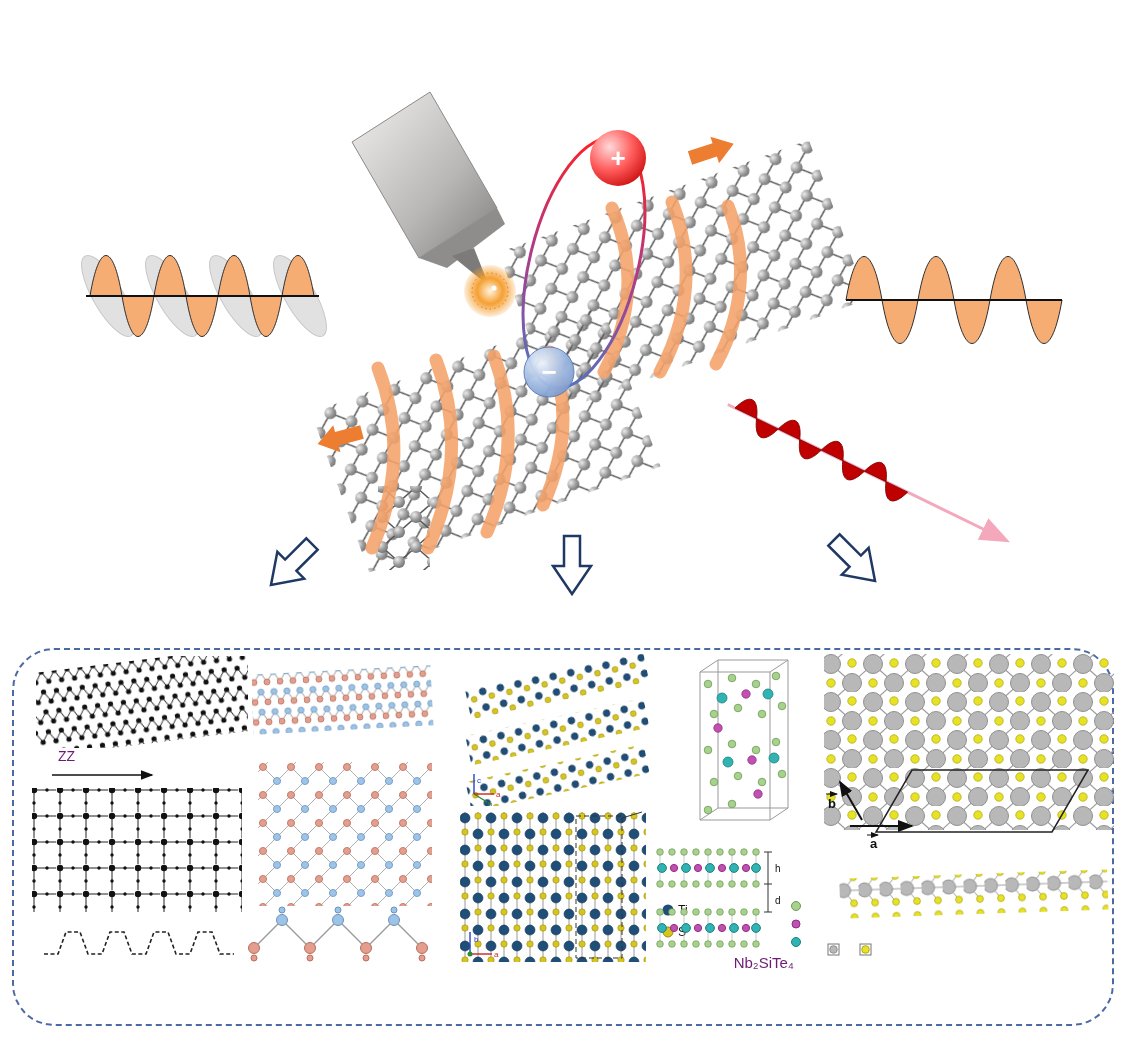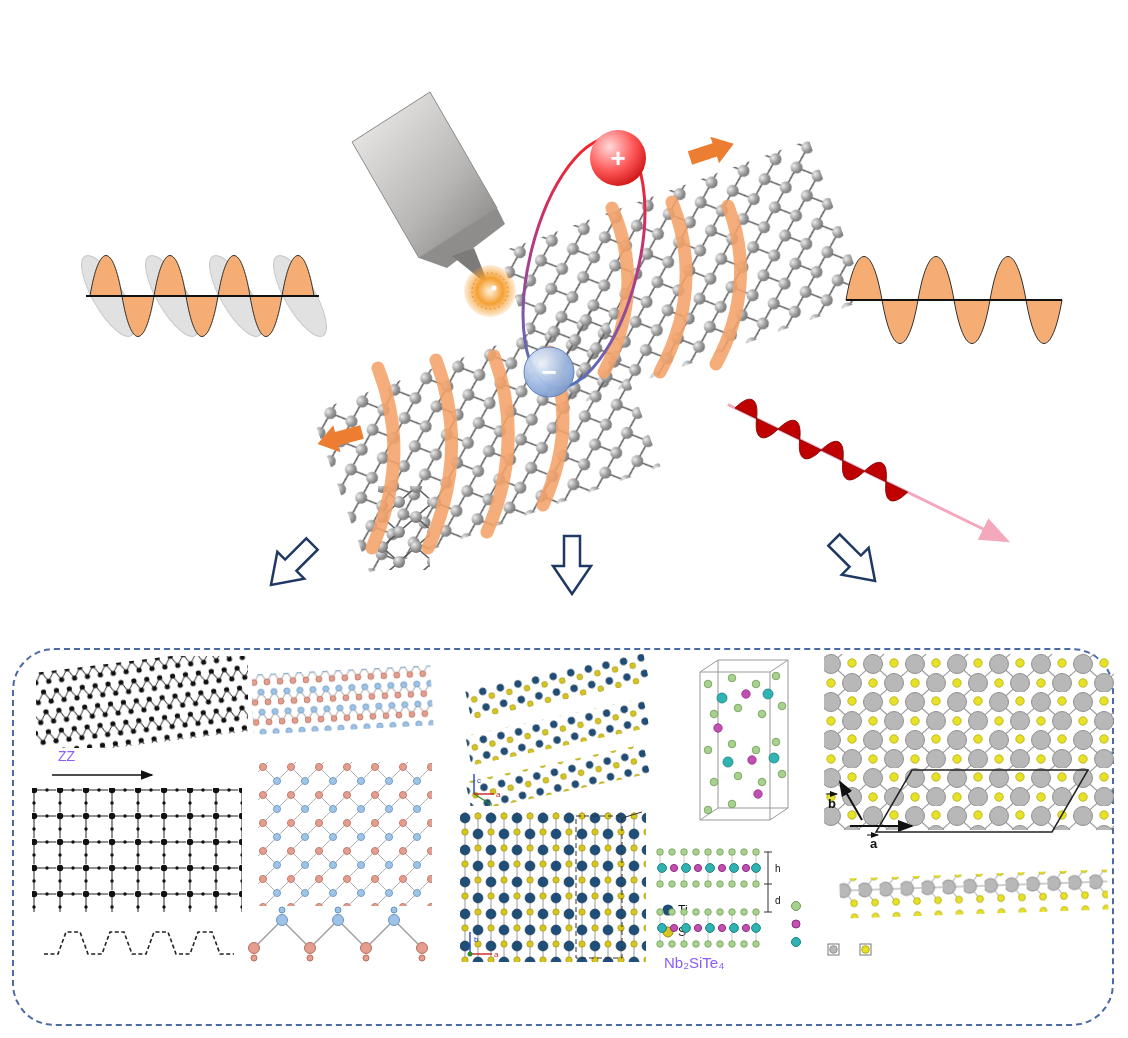--- a/index.html
+++ b/index.html
@@ -1,19 +1,19 @@
 <!DOCTYPE html>
 <html><head>
 <meta charset="utf-8">
 <style>
   html,body{margin:0;padding:0;background:#fff;}
   .fig{position:relative;width:1128px;height:1038px;background:#ffffff;
        font-family:"Liberation Sans",sans-serif;overflow:hidden;}
   .abs{position:absolute;}
-  .lbl{color:#8b5cf6;}
+  .lbl{color:#701a75;}
   .dashed-box{position:absolute;left:12px;top:648px;width:1098px;height:374px;
       border:2.5px dashed #4a69a5;border-radius:42px;}
   svg{display:block;}
   text{font-family:"Liberation Sans",sans-serif;}
 </style>
 </head>
 <body>
 
 <div class="fig">
 
@@ -427,21 +427,21 @@
   <g stroke="#333" stroke-width="1">
     <line x1="112" y1="16" x2="120" y2="16"></line>
         <line x1="112" y1="48" x2="120" y2="48"></line>
     <line x1="116" y1="16" x2="116" y2="48"></line>
     <line x1="116" y1="48" x2="116" y2="76"></line>
         <line x1="112" y1="76" x2="120" y2="76"></line>
   </g>
   <text x="123" y="36" font-size="10" fill="#111">h</text>
   <text x="123" y="68" font-size="10" fill="#111">d</text>
 </svg>
-<div class="abs lbl" style="left:664px;top:954px;width:130px;text-align:left;font-size:15px">Nb₂SiTe₄</div>
+<div class="abs lbl" style="left:664px;top:954px;width:130px;text-align:right;font-size:15px">Nb₂SiTe₄</div>
 <svg class="abs" style="left:786px;top:898px" width="22" height="58">
   <circle cx="10" cy="8" r="4.5" fill="#a9d18e" stroke="#6a9a50"></circle>
   <circle cx="10" cy="26" r="4" fill="#c24fb2" stroke="#8f2f82"></circle>
   <circle cx="10" cy="44" r="4.5" fill="#2fb3b3" stroke="#1d7f7f"></circle>
 </svg>
 
 <svg class="abs" style="left:820px;top:654px" width="298" height="208">
   <rect x="4" y="0" width="290" height="176" fill="url(#pGrayYel)"></rect>
   <polygon points="92,116 268,116 232,178 56,178" fill="none" stroke="#222" stroke-width="1.5"></polygon>
   <g>

